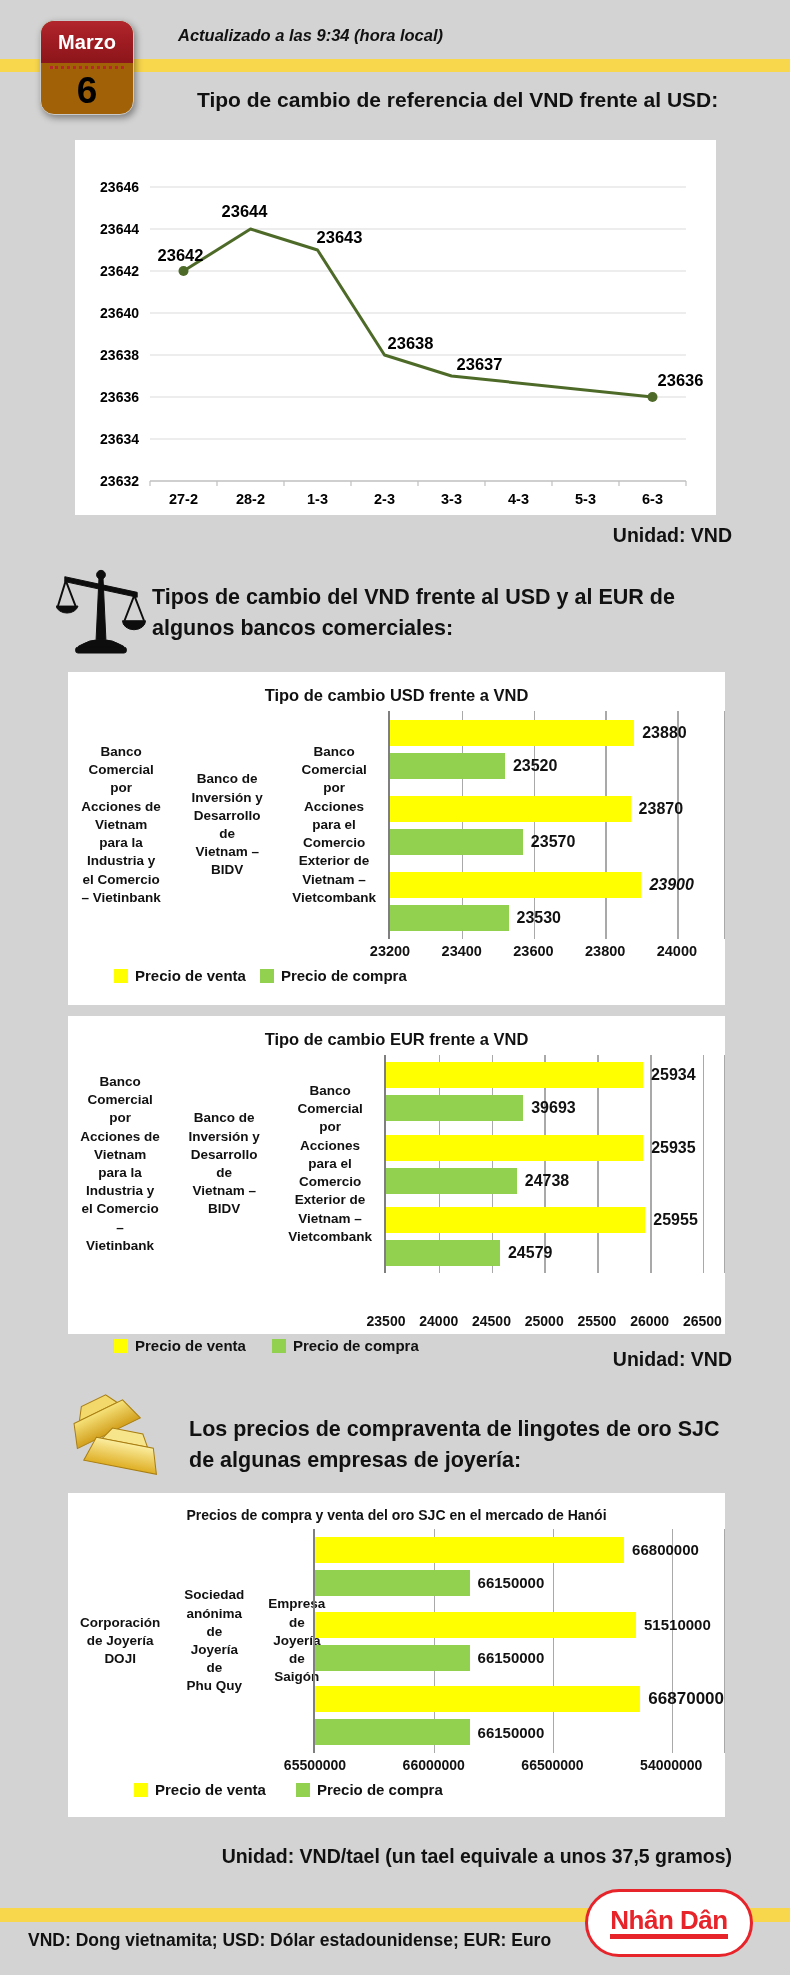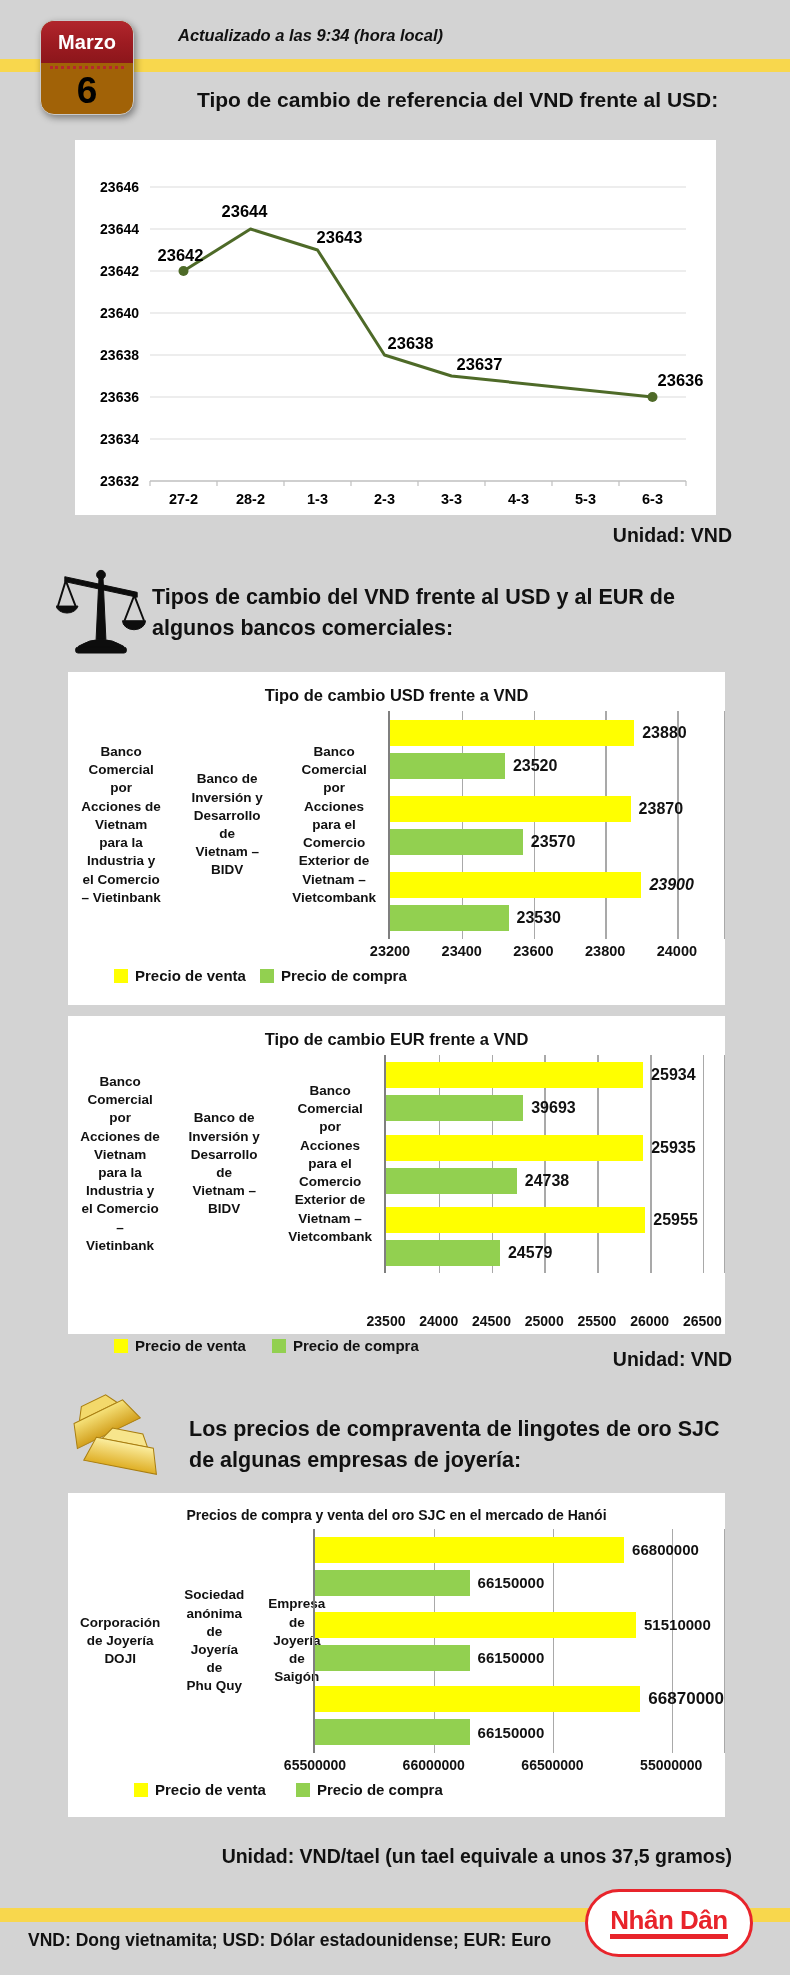--- a/index.html
+++ b/index.html
@@ -369,21 +369,21 @@
                   <div class="bc-val" style="font-size: 15px;">66150000</div>
                 </div>
               </div>
             </div>
           </div>
         </div>
         <div class="bc-axis" style="margin-left: 247px; margin-right: 1.5px;">
           <div class="bc-tick" style="left: 0%; font-size: 14px;">65500000</div>
           <div class="bc-tick" style="left: 29.07%; font-size: 14px;">66000000</div>
           <div class="bc-tick" style="left: 58.14%; font-size: 14px;">66500000</div>
-          <div class="bc-tick" style="left: 87.21%; font-size: 14px;">55000000</div>
+          <div class="bc-tick" style="left: 87.21%; font-size: 14px;">54000000</div>
         </div>
         <div class="bc-legend" style="margin-left: 66px;">
           <div class="bc-key">
             <div class="bc-sq" style="background: rgb(255, 255, 0);"></div>
             <div class="bc-keylabel">Precio de venta</div>
           </div>
           <div class="bc-key" style="margin-left: 30px;">
             <div class="bc-sq" style="background: rgb(146, 208, 80);"></div>
             <div class="bc-keylabel">Precio de compra</div>
           </div>

